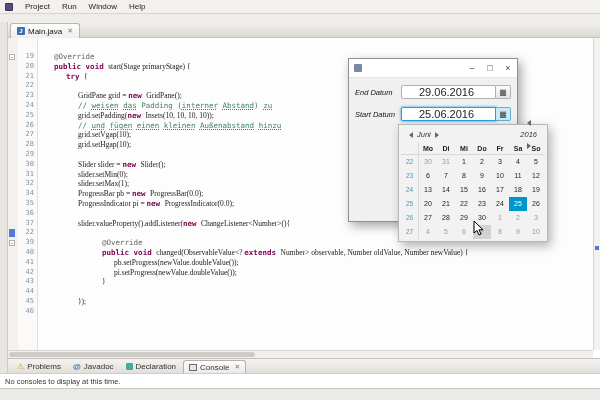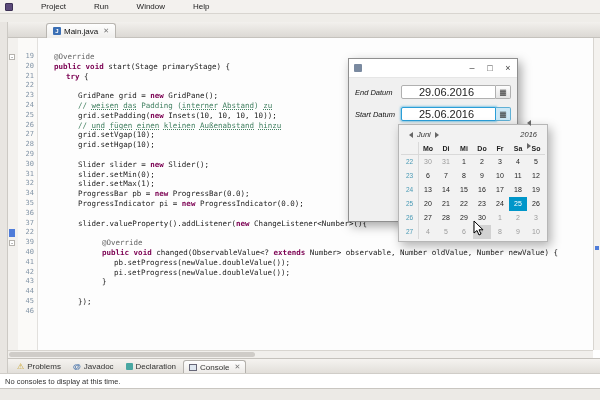--- a/index.html
+++ b/index.html
@@ -1,29 +1,29 @@
 <!DOCTYPE html>
 <html><head>
 <meta charset="utf-8">
 <style>
   * { box-sizing: border-box; margin: 0; padding: 0; }
   html,body { width:600px; height:400px; overflow:hidden; }
   body { font-family:"Liberation Sans",sans-serif; background:#fff; position:relative; }
 
   
   #menubar { position:absolute; top:0; left:0; right:0; height:14px; background:#f3f1ee;
-    border-bottom:1px solid #d8d5d0; display:flex; align-items:center; gap:28px;
+    border-bottom:1px solid #d8d5d0; display:flex; align-items:center; gap:12px;
     font-size:8px; color:#222; padding-left:5px; }
   .menu-ico { width:8px; height:8px; background:#5b4a7a; border:1px solid #3c3055; border-radius:1px; }
   #topstrip { position:absolute; top:14px; left:0; right:0; height:8px; background:#efede9; }
   #tabbar { position:absolute; top:22px; left:8px; right:0; height:16px;
     background:linear-gradient(#f2f0ed,#dcd9d4); border-bottom:1px solid #c5c2bd; }
   .etab { position:absolute; left:2px; top:1px; height:15px; display:flex; align-items:center; gap:3px;
     padding:0 6px; font-size:8px; color:#111; background:linear-gradient(#fefefe,#efeeec);
-    border:1px solid #b9b6b1; border-bottom:none; border-radius:3px 3px 0 0;margin-left:36px; }
+    border:1px solid #b9b6b1; border-bottom:none; border-radius:3px 3px 0 0; }
   .jico { width:8px; height:8px; background:#3b6fb5; color:#fff; font-size:6px; line-height:8px;
     text-align:center; border-radius:1px; font-weight:bold; }
   .tclose { color:#777; font-size:7px; margin-left:2px; }
 
   #leftstrip { position:absolute; top:22px; left:0; width:8px; bottom:0; background:#e8e5e1;
     border-right:1px solid #ccc9c4; }
 
   
   #editor { position:absolute; top:38px; left:8px; right:7px; height:312px; background:#fdfdfd; overflow:hidden; }
   .bg-fold { position:absolute; left:0; top:0; bottom:0; width:10px; background:#f3f1ee; }
@@ -32,21 +32,21 @@
   #code-lines { position:relative; padding-top:14px; }
   .cl { display:flex; height:9.8px; line-height:9.8px; font-size:7.5px;
     font-family:"DejaVu Sans Mono",monospace; white-space:pre; }
   .cl .fold { width:10px; flex:none; position:relative; }
   .cl .num { width:20px; flex:none; text-align:right; padding-right:4px; color:#8294a6; font-size:7px; }
   .cl .code { flex:1; color:#1a1a1a; }
   .foldbox { position:absolute; left:1px; top:2px; width:6px; height:6px; background:#fff;
     border:1px solid #b5b2ad; font-size:6px; line-height:4px; text-align:center; color:#555; }
   .markbox { position:absolute; left:1px; top:1px; width:6px; height:8px; background:#4f7cd9; }
   .kw { color:#7b0052; font-weight:bold; }
-  .p  { color:#1a1a1a; }
+  .p  { color:#1a1a1a;font-family:Liberation Serif, serif; }
   .ann { color:#646464; }
   .com { color:#3f7f5f; }
   .comu { color:#3f7f5f; text-decoration:underline dotted; text-underline-offset:1px; }
 
   #overview { position:absolute; top:38px; right:0; width:7px; height:312px; background:#f4f2ef;
     border-left:1px solid #d8d5d0; }
   .ovm { position:absolute; left:1px; width:4px; height:4px; background:#4f7cd9; }
 
   #hsb { position:absolute; top:350px; left:8px; right:7px; height:8px; background:#f1efec;
     border-top:1px solid #d8d5d0; }

